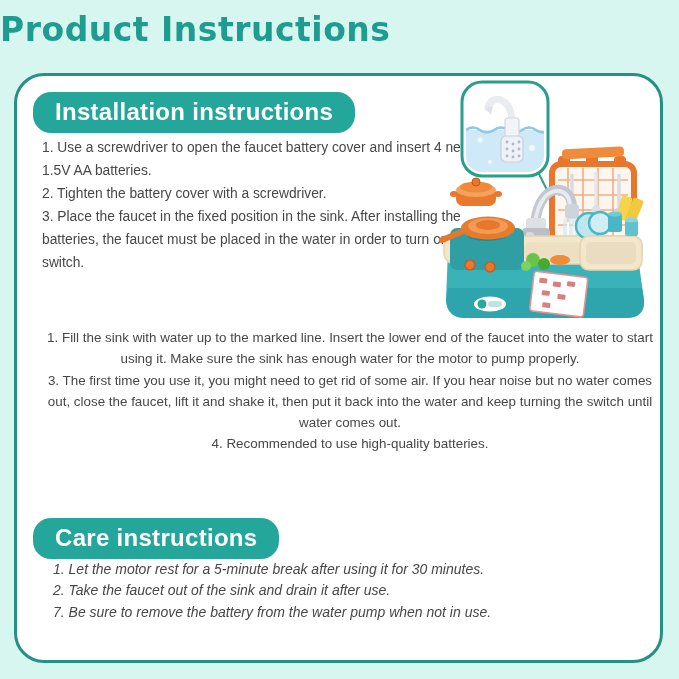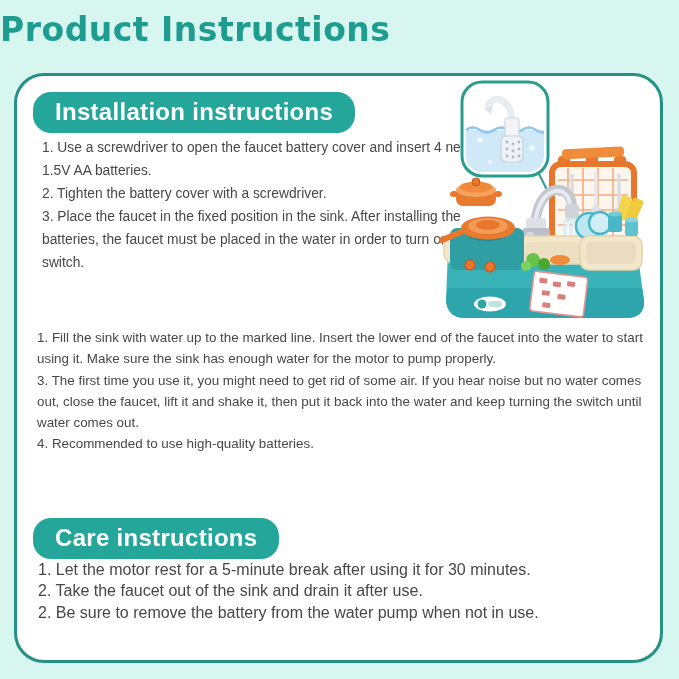--- a/index.html
+++ b/index.html
@@ -32,22 +32,22 @@
     padding:6px 22px 7px 22px;border-radius:18px;white-space:nowrap;
   }
   .pill-1{top:16px;}
   .pill-2{top:206px;}
   .pill-3{top:442px;}
   .instr{
     position:absolute;color:var(--body-text);
   }
   .instr p{margin:0;}
   .instr-1{left:25px;top:60px;width:442px;font-size:13.8px;line-height:23px;}
-  .instr-2{left:20px;top:251px;width:626px;font-size:13.4px;line-height:21.3px;}
-  .instr-3{left:21px;top:483px;width:626px;font-size:16px;line-height:21.3px;}
+  .instr-2{left:20px;top:251px;width:626px;font-size:13.4px;line-height:21.3px;text-align:center;}
+  .instr-3{left:36px;top:483px;width:626px;font-size:14px;line-height:21.3px;font-style:italic;}
   .product-art{
     position:absolute;top:2px;right:8px;width:220px;height:246px;
   }
 </style>
 </head>
 <body>
 
 <div class="page-title">Product Instructions</div>
 
 <div class="card">
@@ -62,21 +62,21 @@
   <div class="instr instr-2">
     <p>1. Fill the sink with water up to the marked line. Insert the lower end of the faucet into the water to start using it. Make sure the sink has enough water for the motor to pump properly.</p>
     <p>3. The first time you use it, you might need to get rid of some air. If you hear noise but no water comes out, close the faucet, lift it and shake it, then put it back into the water and keep turning the switch until water comes out.</p>
     <p>4. Recommended to use high-quality batteries.</p>
   </div>
 
   <div class="pill pill-3">Care instructions</div>
   <div class="instr instr-3">
     <p>1. Let the motor rest for a 5-minute break after using it for 30 minutes.</p>
     <p>2. Take the faucet out of the sink and drain it after use.</p>
-    <p>2. Be sure to remove the battery from the water pump when not in use.</p>
+    <p>7. Be sure to remove the battery from the water pump when not in use.</p>
   </div>
 
   <svg class="product-art" viewBox="0 0 220 246" role="img" aria-label="Toy kitchen sink playset with gooseneck faucet, orange drying rack, pots, dishes and inset callout of faucet pump submerged in water">
 
     <line x1="106" y1="94" x2="129" y2="140" stroke="#2a9d8f" stroke-width="2"></line>
 
     <g>
       <rect x="126" y="78" width="12" height="22" rx="4" fill="#e8762d"></rect>
       <rect x="154" y="76" width="12" height="22" rx="4" fill="#e8762d"></rect>
       <rect x="182" y="78" width="12" height="22" rx="4" fill="#e8762d"></rect>

